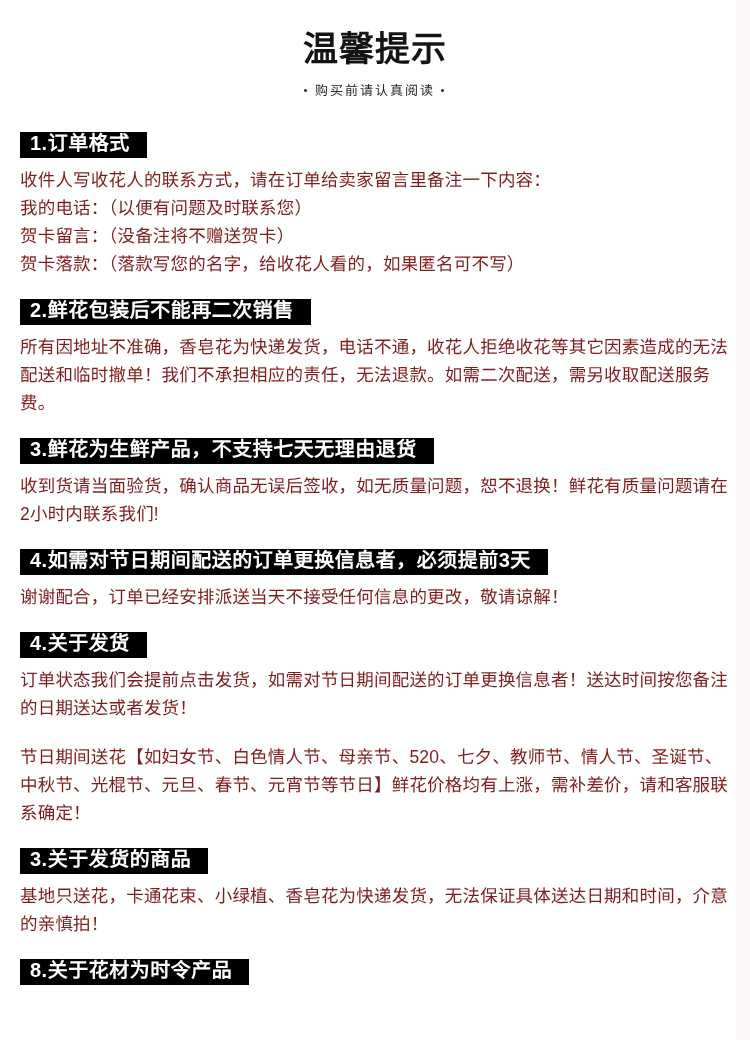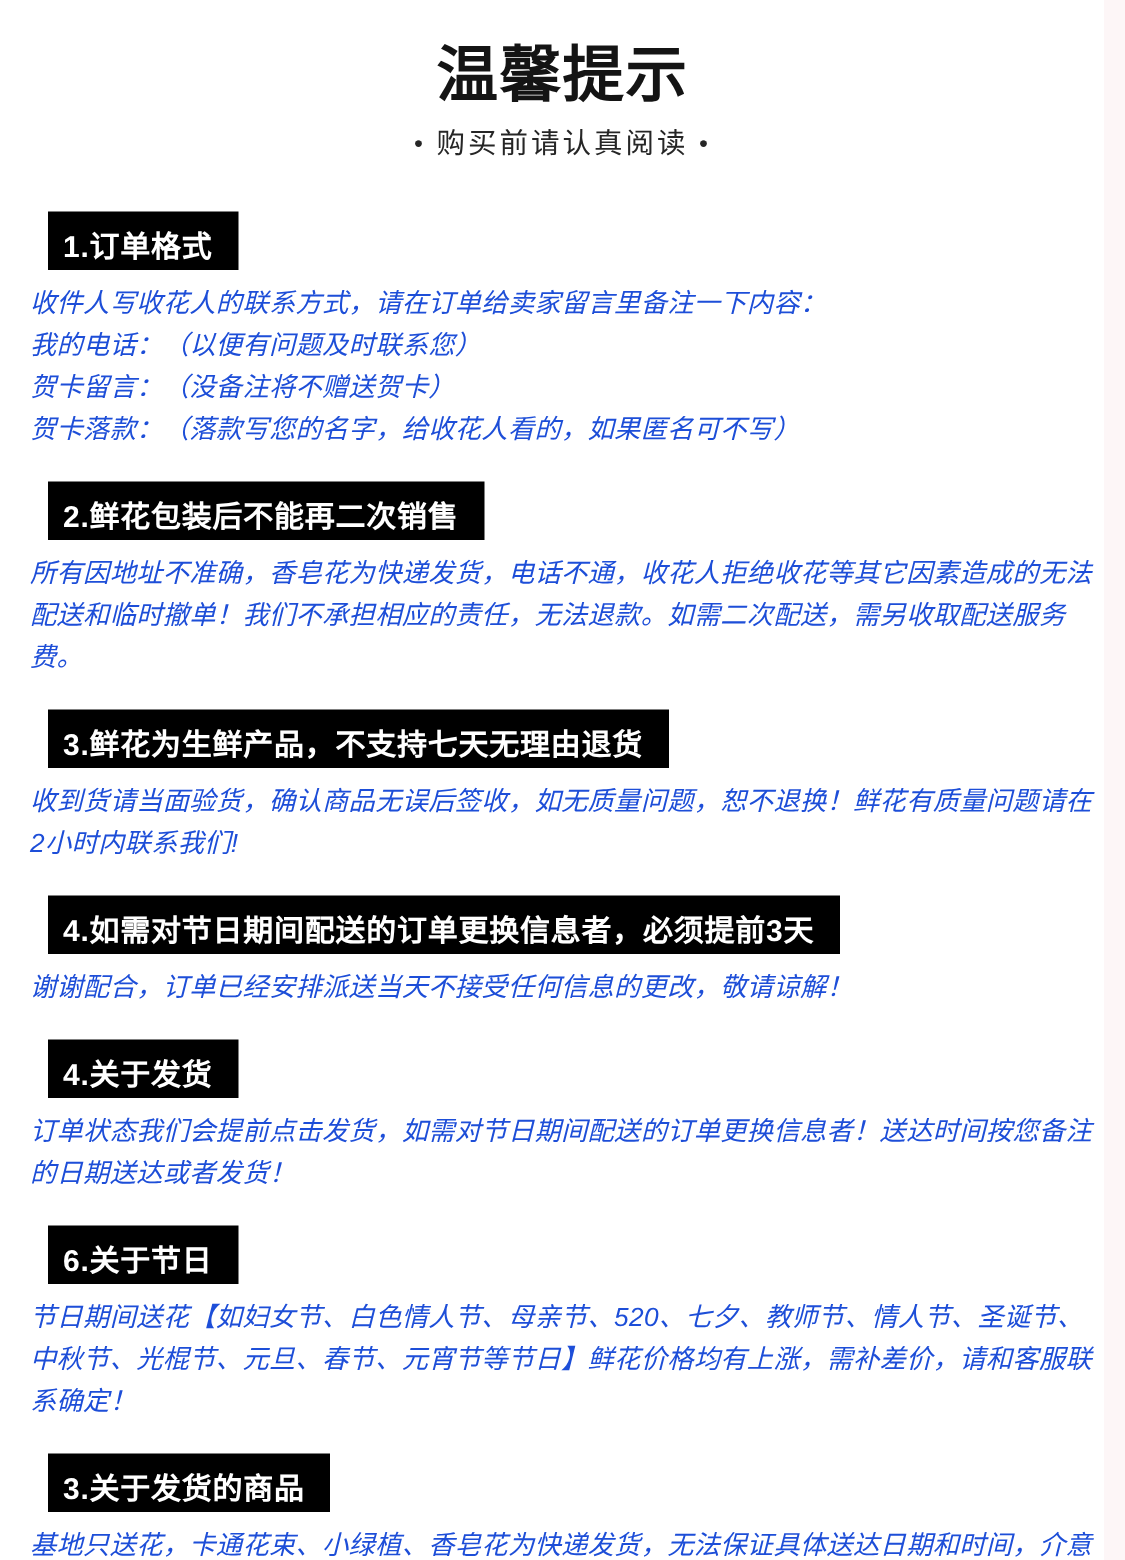--- a/index.html
+++ b/index.html
@@ -18,58 +18,57 @@
     width: 14px;
     height: 1040px;
     background: #fdf6f7;
   }
   .masthead {
     padding-top: 26px;
     text-align: center;
   }
   .page-title {
     font-family: "Liberation Serif", serif;
-    font-size: 41px;
+    font-size: 35px;
     font-weight: 700;
     color: #141414;
     letter-spacing: 1px;
     line-height: 48px;
   }
   .page-subtitle {
     margin-top: 6px;
     font-family: "Liberation Serif", serif;
-    font-size: 19px;
+    font-size: 13px;
     color: #262626;
     letter-spacing: 2px;
   }
   .content {
     padding: 33px 20px 0 20px;
   }
   .section {
     margin-bottom: 21px;
   }
   .section-label {
     display: inline-block;
-    margin-left: 12px;
+    margin-left: 0;
     background: #000000;
     color: #ffffff;
     font-size: 20px;
     font-weight: 700;
     line-height: 22px;
-    padding: 13px 17px 4px 10px;
+    padding: 0 17px 4px 10px;
     letter-spacing: 0.5px;
   }
   .section-body {
     margin-top: 8px;
     font-size: 17.5px;
     line-height: 28px;
-    color: #1d4ed8;
+    color: #7f1d1d;
     white-space: pre-line;
     letter-spacing: 0.2px;
-    font-style: italic;
   }
 </style>
 </head>
 <body>
 
 <div class="edge-strip"></div>
 
 <header class="masthead">
   <div class="page-title">温馨提示</div>
   <div class="page-subtitle">• 购买前请认真阅读 •</div>
@@ -99,21 +98,20 @@
     <span class="section-label">4.如需对节日期间配送的订单更换信息者，必须提前3天</span>
     <div class="section-body">谢谢配合，订单已经安排派送当天不接受任何信息的更改，敬请谅解！</div>
   </section>
 
   <section class="section">
     <span class="section-label">4.关于发货</span>
     <div class="section-body">订单状态我们会提前点击发货，如需对节日期间配送的订单更换信息者！送达时间按您备注的日期送达或者发货！</div>
   </section>
 
   <section class="section">
-    <span class="section-label">6.关于节日</span>
     <div class="section-body">节日期间送花【如妇女节、白色情人节、母亲节、520、七夕、教师节、情人节、圣诞节、中秋节、光棍节、元旦、春节、元宵节等节日】鲜花价格均有上涨，需补差价，请和客服联系确定！</div>
   </section>
 
   <section class="section">
     <span class="section-label">3.关于发货的商品</span>
     <div class="section-body">基地只送花，卡通花束、小绿植、香皂花为快递发货，无法保证具体送达日期和时间，介意的亲慎拍！</div>
   </section>
 
   <section class="section">
     <span class="section-label">8.关于花材为时令产品</span>

